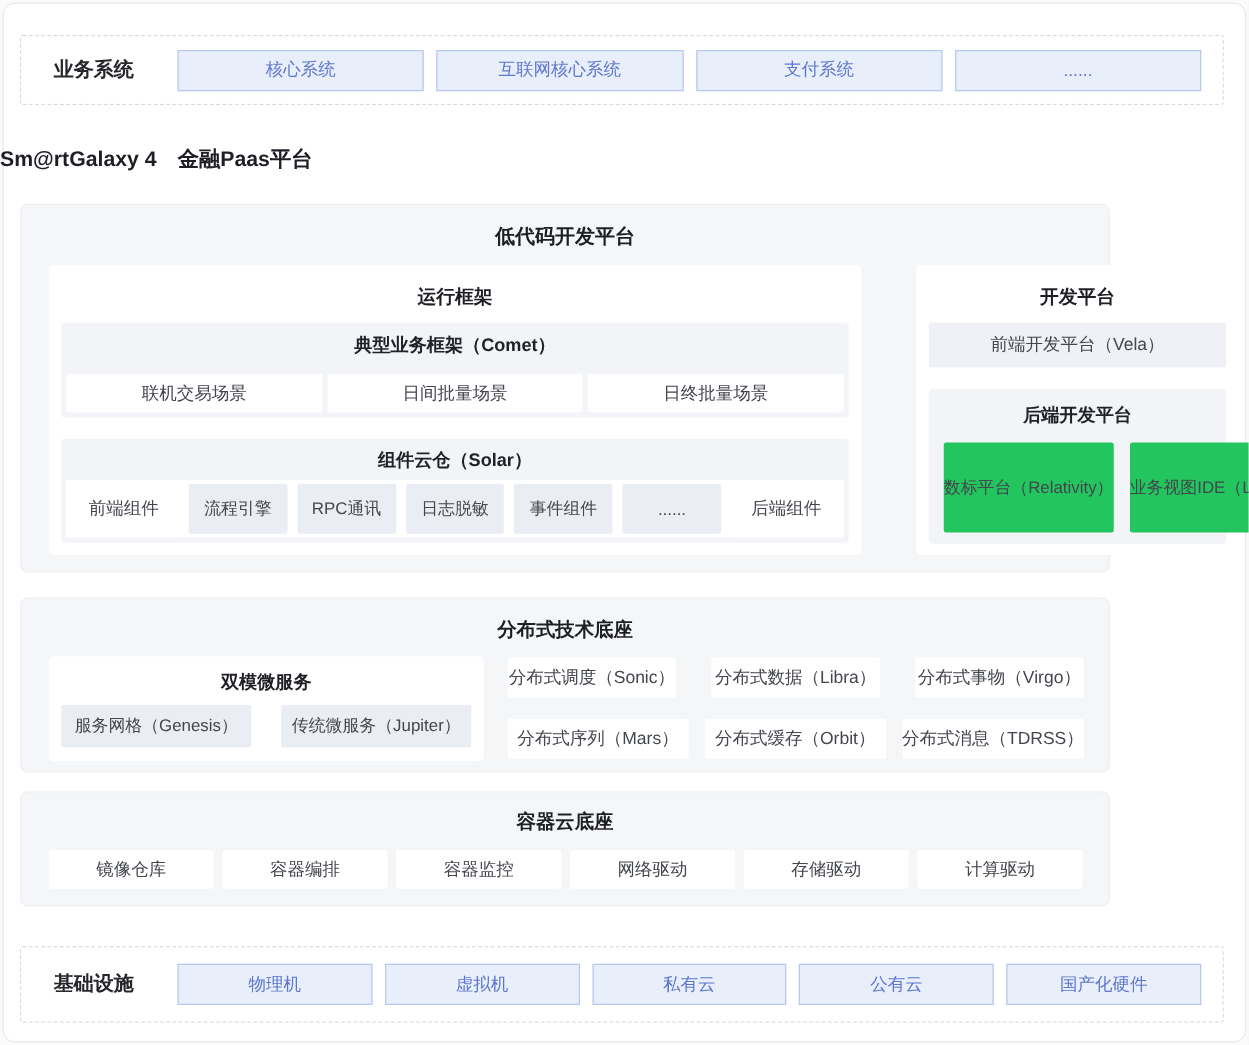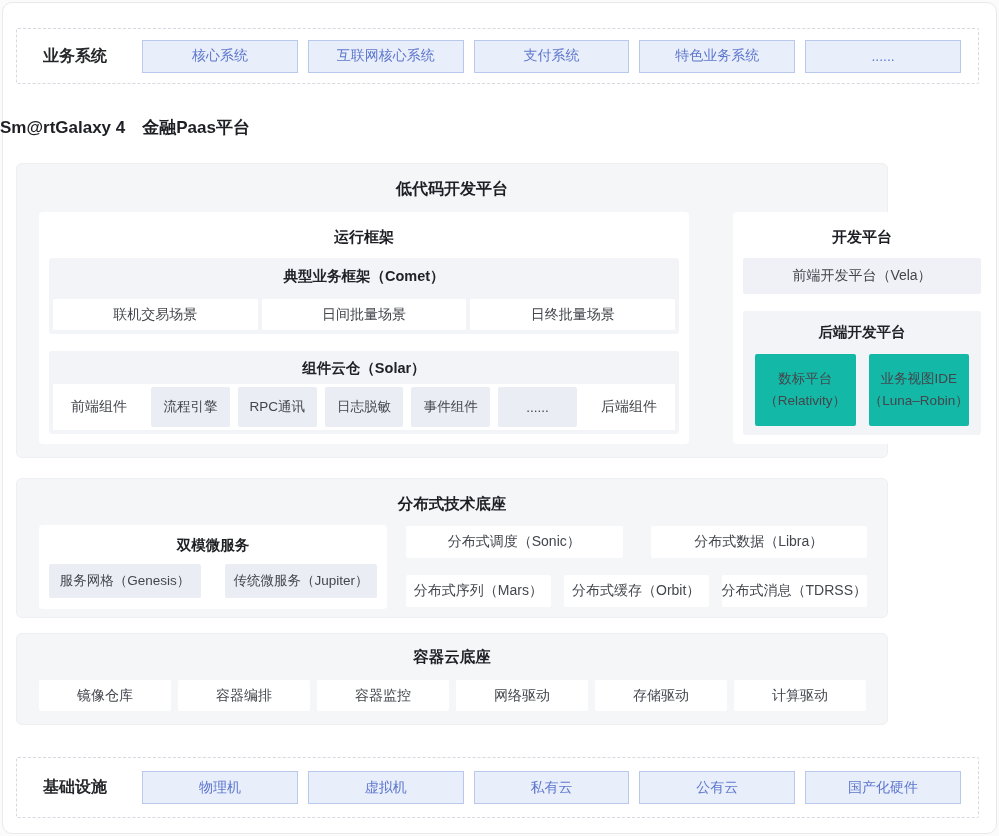--- a/index.html
+++ b/index.html
@@ -29,37 +29,36 @@
   .gcard{position:absolute;background:#f3f4f8;border-radius:3px;}
   .gcard-title{position:absolute;left:0;width:100%;text-align:center;font-weight:700;
                font-size:14.5px;color:#212228;}
   .chip-row{position:absolute;display:flex;}
   .wchip{flex:1;display:flex;align-items:center;justify-content:center;background:#fff;
          border-radius:2px;color:#43464d;font-size:14px;white-space:nowrap;}
   .lchip{display:flex;align-items:center;justify-content:center;background:#ebedf4;
          border-radius:2px;color:#43464d;font-size:13.5px;white-space:nowrap;}
   .wlabel{display:flex;align-items:center;justify-content:center;background:#fff;
           color:#43464d;font-size:14px;white-space:nowrap;}
-  .two-line{flex:1;display:flex;flex-direction:column;align-items:center;justify-content:center;
-            background:#14b8a6;border-radius:2px;color:#43464d;font-size:13.5px;line-height:1.6;
+  .two-line{flex:1;display:flex;flex-direction:row;align-items:center;justify-content:center;
+            background:#22c55e;border-radius:2px;color:#43464d;font-size:13.5px;line-height:1.6;
             text-align:center;white-space:nowrap;}
 </style>
 </head>
 <body>
 
 <div class="page">
   <div class="frame"></div>
 
   <div class="dashed-box" style="top:28px;height:56px;">
     <div class="dash-label">业务系统</div>
     <div class="dash-btns">
       <div class="blue-btn">核心系统</div>
       <div class="blue-btn">互联网核心系统</div>
       <div class="blue-btn">支付系统</div>
-      <div class="blue-btn">特色业务系统</div>
       <div class="blue-btn">......</div>
     </div>
   </div>
 
   <div class="main-title">Sm@rtGalaxy 4　金融Paas平台</div>
 
   <div class="section" style="top:163px;height:295px;">
     <div class="sec-title" style="top:15px;">低代码开发平台</div>
 
     <div class="card" style="left:22px;top:48px;width:650px;height:232px;">
@@ -116,20 +115,21 @@
       <div class="card-title" style="top:11px;font-size:14.5px;">双模微服务</div>
       <div class="chip-row" style="left:10px;right:10px;bottom:11px;height:34px;gap:24px;">
         <div class="lchip" style="flex:1;">服务网格（Genesis）</div>
         <div class="lchip" style="flex:1;">传统微服务（Jupiter）</div>
       </div>
     </div>
 
     <div class="chip-row" style="left:389px;right:20px;top:47px;height:32px;gap:28px;">
       <div class="wchip">分布式调度（Sonic）</div>
       <div class="wchip">分布式数据（Libra）</div>
+      <div class="wchip">分布式事物（Virgo）</div>
     </div>
     <div class="chip-row" style="left:389px;right:20px;top:96px;height:32px;gap:13px;">
       <div class="wchip">分布式序列（Mars）</div>
       <div class="wchip">分布式缓存（Orbit）</div>
       <div class="wchip">分布式消息（TDRSS）</div>
     </div>
   </div>
 
   <div class="section" style="top:633px;height:92px;">
     <div class="sec-title" style="top:13px;font-size:15.5px;">容器云底座</div>

